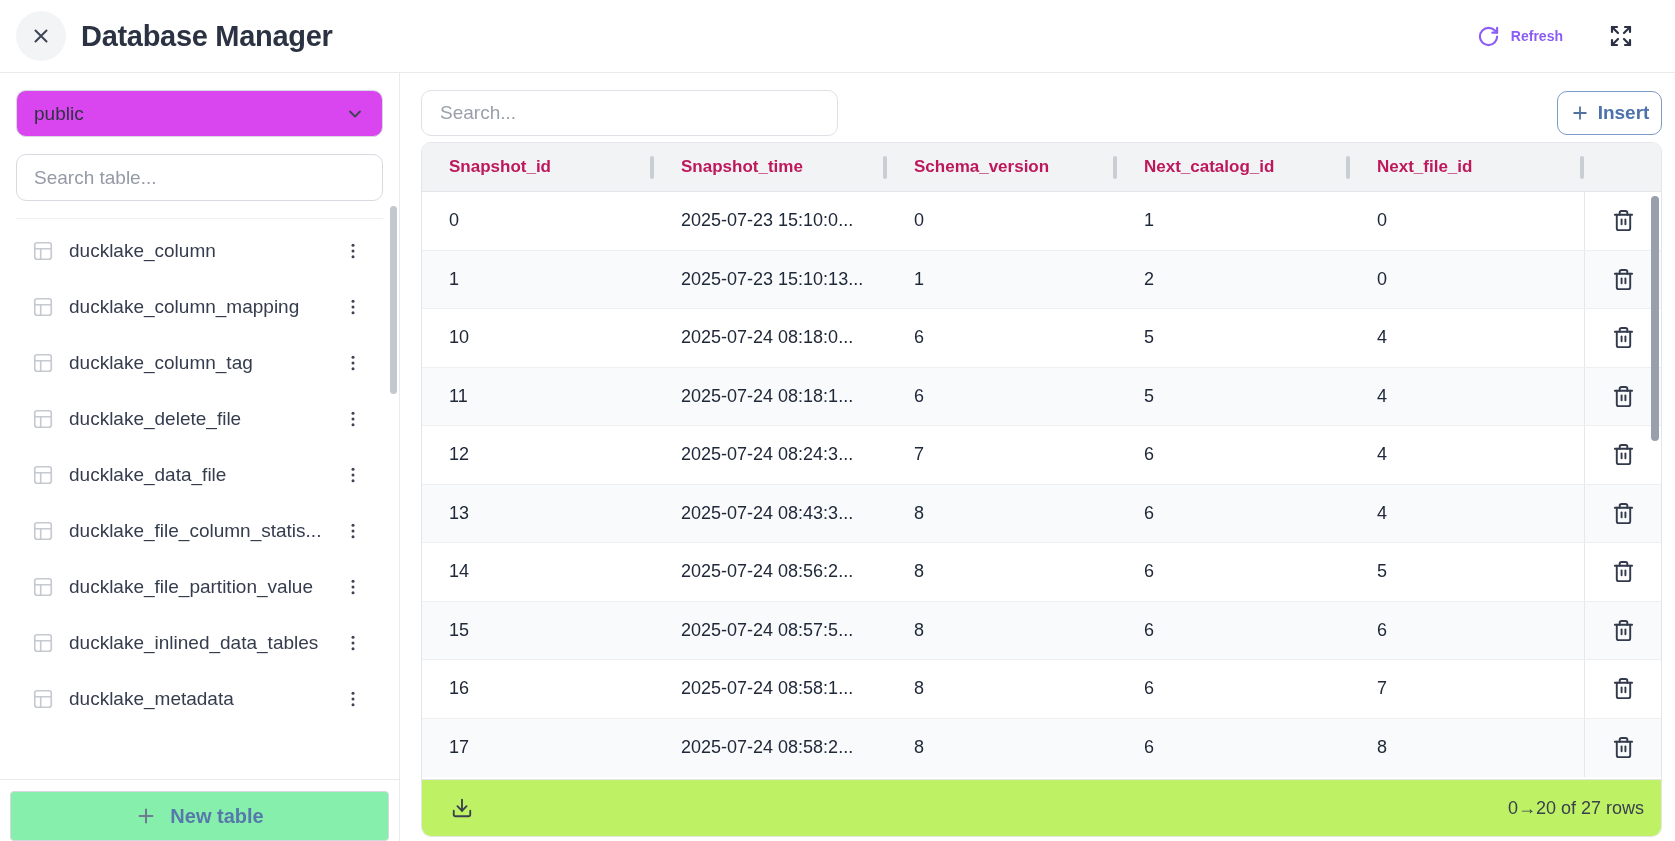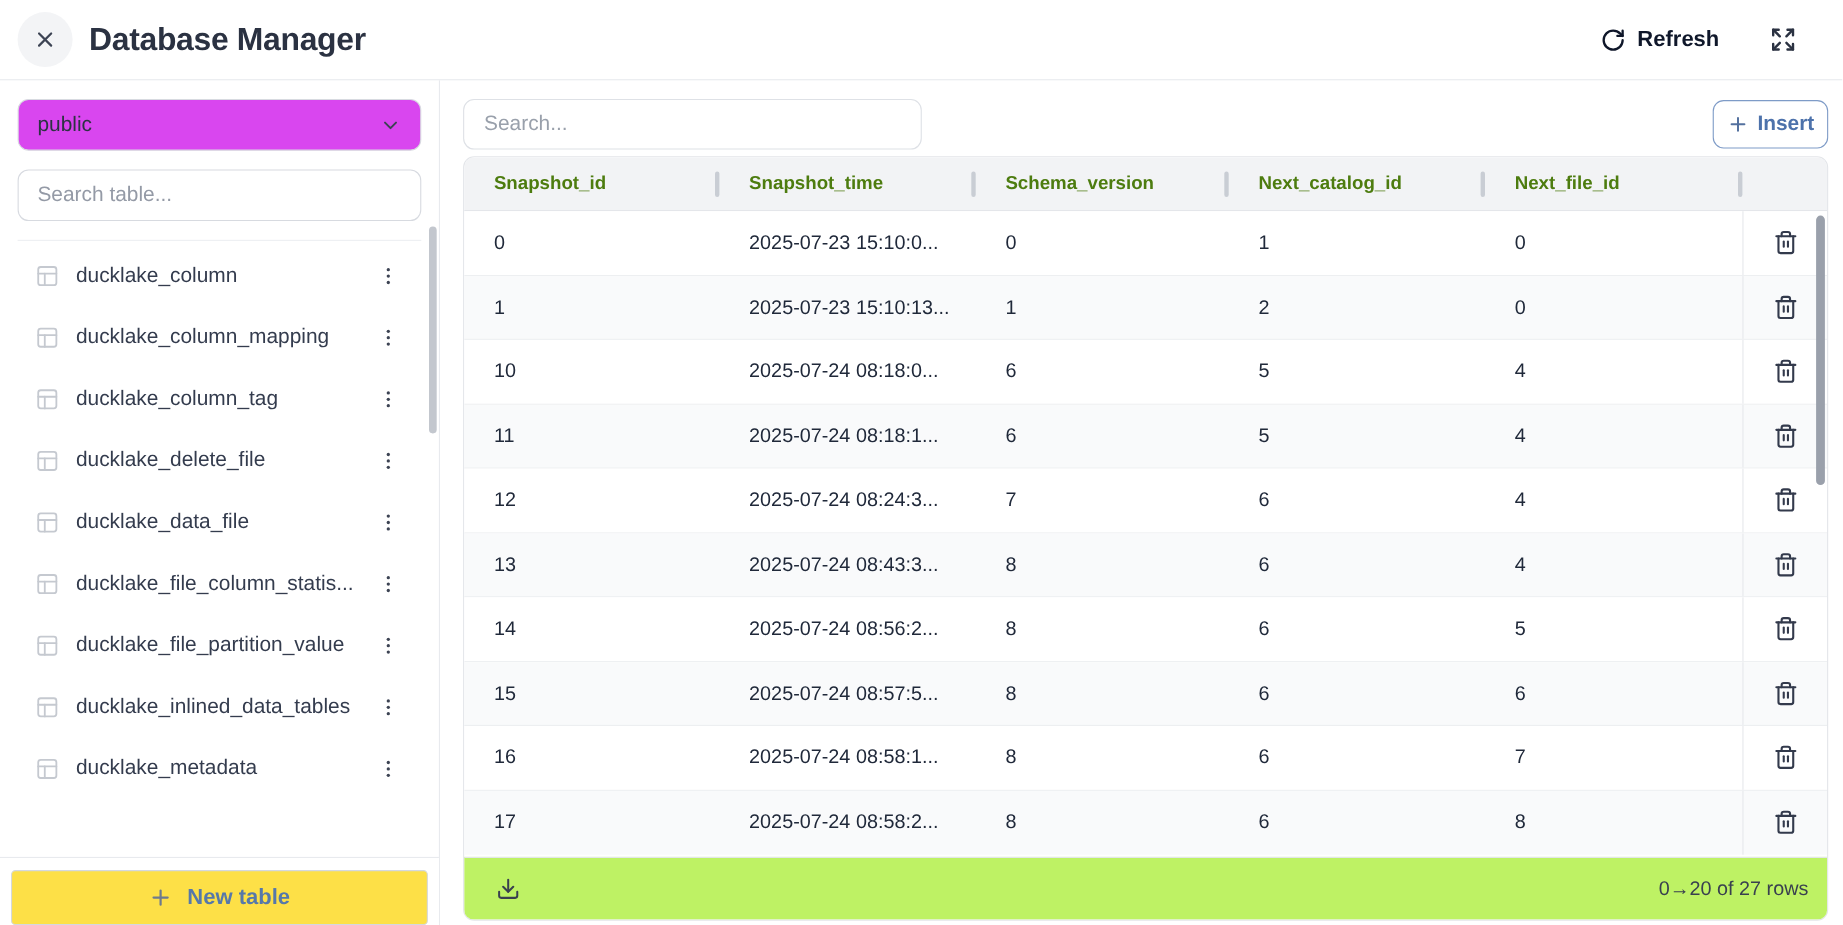--- a/index.html
+++ b/index.html
@@ -7,21 +7,21 @@
     font-family:"Liberation Sans", sans-serif; color:#2c3342; }
 
   
   .topbar { height:73px; border-bottom:1px solid #e8eaee; display:flex; align-items:center;
     padding:0 42px 0 16px; }
   .close-btn { width:50px; height:50px; border-radius:50%; background:#f3f4f6; border:none;
     display:flex; align-items:center; justify-content:center; cursor:pointer; color:#3d4454; }
   .title { font-size:29px; font-weight:700; color:#2b3242; margin-left:15px; letter-spacing:-.3px; }
   .topbar-right { margin-left:auto; display:flex; align-items:center; gap:46px; }
   .refresh-btn { display:flex; align-items:center; gap:11px; background:none; border:none;
-    font-family:inherit; font-size:20px; font-weight:700; color:#0f172a; cursor:pointer; }
+    font-family:inherit; font-size:14px; font-weight:700; color:#8b5cf6; cursor:pointer; }
   .expand-btn { background:none; border:none; color:#2b3242; cursor:pointer; display:flex; }
 
   
   .layout { display:flex; height:774px; }
 
   
   .sidebar { width:400px; border-right:1px solid #e8eaee; position:relative; padding-top:17px; }
   .sidebar-inner { padding:0 16px; }
   .select-box { height:47px; border:1px solid #d7dae0; border-radius:10px; background:#d946ef;
     display:flex; align-items:center; justify-content:space-between; padding:0 17px;
@@ -33,21 +33,21 @@
   .table-list { margin-top:17px; border-top:1px solid #edeff2; padding-top:4px; }
   .sidebar-item { height:56px; display:flex; align-items:center; padding:0 16px; cursor:pointer; }
   .sidebar-item .tbl-ic { color:#c5c9d0; display:flex; }
   .sidebar-item .label { margin-left:15px; font-size:19px; color:#343c4e; flex:1;
     white-space:nowrap; overflow:hidden; }
   .kebab-btn { background:none; border:none; color:#3c4353; cursor:pointer; display:flex; padding:4px; }
   .sidebar-scrollthumb { position:absolute; right:2px; top:133px; width:7px; height:188px;
     background:#c3c7ce; border-radius:4px; }
   .newtable-wrap { position:absolute; left:0; right:0; bottom:0; border-top:1px solid #e8eaee;
     padding:11px 10px 6px; background:#fff; }
-  .newtable-btn { width:100%; height:50px; border:1px solid #d4d8de; border-radius:4px; background:#fde047;
+  .newtable-btn { width:100%; height:50px; border:1px solid #d4d8de; border-radius:4px; background:#86efac;
     color:#5678aa; font-family:inherit; font-size:20px; font-weight:700; display:flex;
     align-items:center; justify-content:center; gap:13px; cursor:pointer; }
   .newtable-btn .plus { color:#6e7a8e; display:flex; }
 
   
   .main { flex:1; position:relative; padding:17px 0 0 21px; }
   .main-search { width:417px; height:46px; border:1px solid #dee1e6; border-radius:10px;
     padding:0 18px; font-family:inherit; font-size:19px; color:#2c3342; outline:none; }
   .main-search::placeholder { color:#99a0ab; }
   .insert-btn { position:absolute; top:18px; right:13px; width:105px; height:44px;
@@ -55,21 +55,21 @@
     font-family:inherit; font-size:19px; font-weight:700; display:flex; align-items:center;
     justify-content:center; gap:8px; cursor:pointer; }
   .insert-btn .plus { color:#54719f; display:flex; }
 
   
   .grid { margin-top:6px; width:1241px; height:695px; border:1px solid #e3e5e9; border-radius:10px;
     position:relative; overflow:hidden; background:#fff; }
   .grid-header, .grid-row { display:grid; grid-template-columns:232px 233px 230px 233px 234px 77px; }
   .grid-header { height:49px; background:#f2f3f5; border-bottom:1px solid #e3e5e9; }
   .hcell { display:flex; align-items:center; padding-left:27px; font-size:17px; font-weight:700;
-    color:#4d7c0f; position:relative; cursor:default;text-align:center; }
+    color:#be185d; position:relative; cursor:default;text-align:center; }
   .hcell:not(:last-child)::after { content:""; position:absolute; right:0; top:13px; width:4px;
     height:23px; background:#c9cdd4; border-radius:2px; }
   .grid-row { height:58.5px; border-bottom:1px solid #edeff1; font-size:18px; color:#20293a;
     background:#fff; }
   .grid-row:last-child { border-bottom:none; }
   .grid-row.alt { background:#f9fafb; }
   .cell { display:flex; align-items:center; padding-left:27px; white-space:nowrap; overflow:hidden; }
   .cell-del { border-left:1px solid #e6e8ec; display:flex; align-items:center; justify-content:center; }
   .trash-btn { background:none; border:none; color:#333a4c; cursor:pointer; display:flex; padding:4px; }
   .grid-scrollthumb { position:absolute; right:2px; top:53px; width:8px; height:245px;

